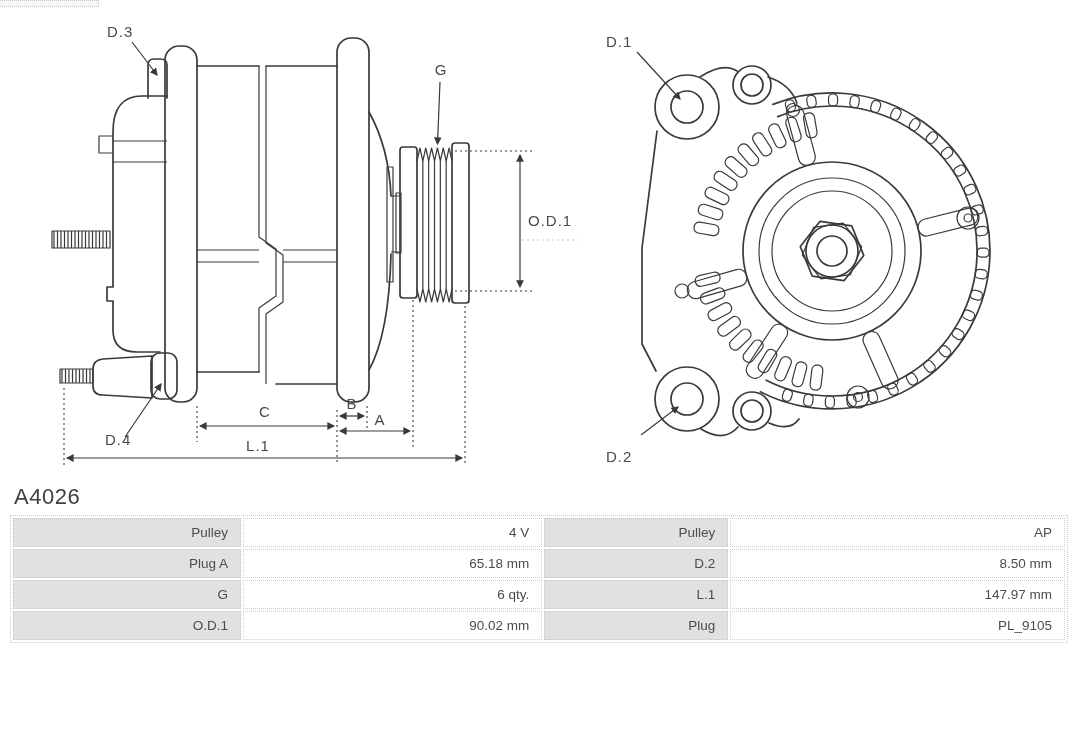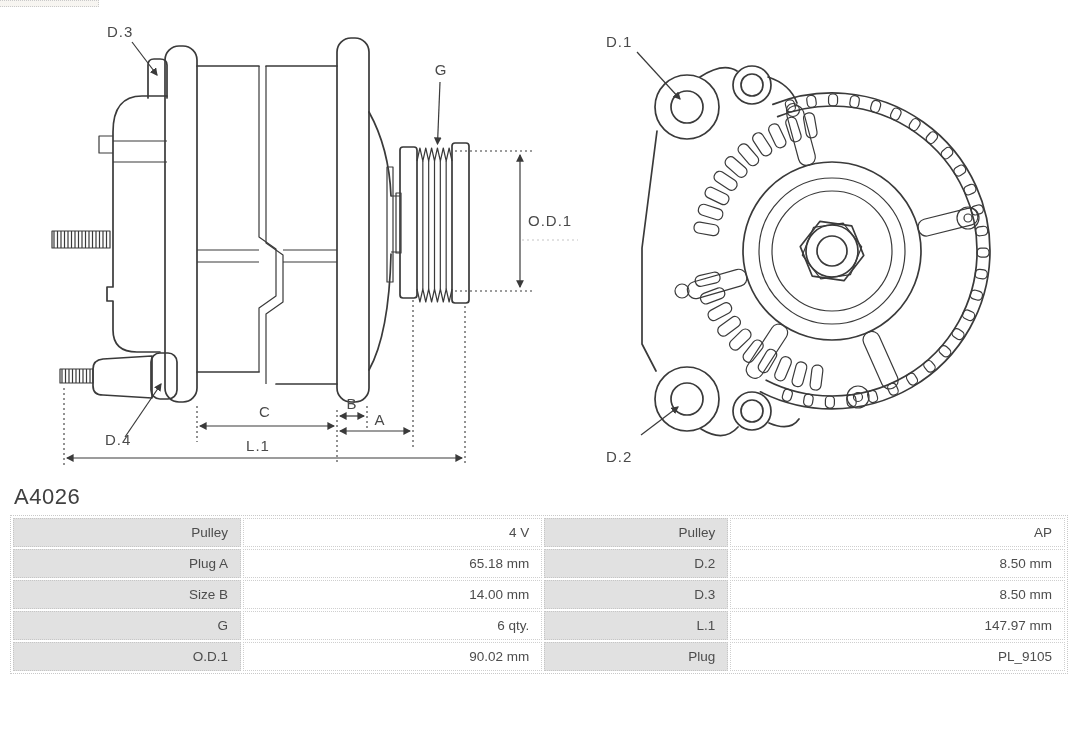--- a/index.html
+++ b/index.html
@@ -269,26 +269,20 @@
         <td class="lbl">Pulley</td>
         <td class="val">AP</td>
       </tr>
       <tr>
         <td class="lbl">Plug A</td>
         <td class="val">65.18 mm</td>
         <td class="lbl">D.2</td>
         <td class="val">8.50 mm</td>
       </tr>
       <tr>
-        <td class="lbl">Size B</td>
-        <td class="val">14.00 mm</td>
-        <td class="lbl">D.3</td>
-        <td class="val">8.50 mm</td>
-      </tr>
-      <tr>
         <td class="lbl">G</td>
         <td class="val">6 qty.</td>
         <td class="lbl">L.1</td>
         <td class="val">147.97 mm</td>
       </tr>
       <tr>
         <td class="lbl">O.D.1</td>
         <td class="val">90.02 mm</td>
         <td class="lbl">Plug</td>
         <td class="val">PL_9105</td>

